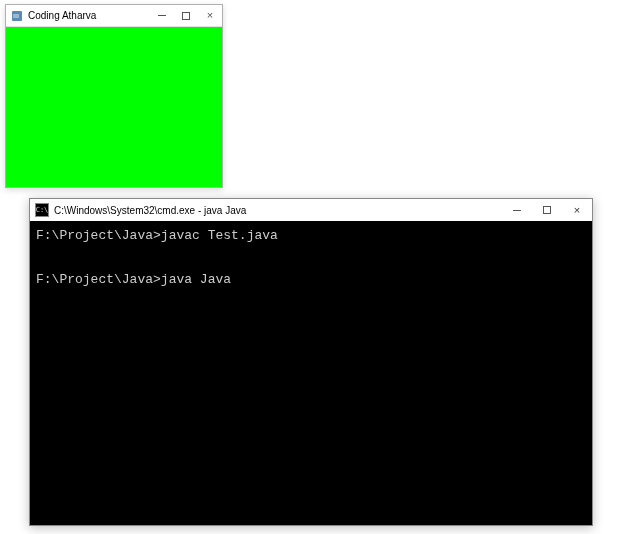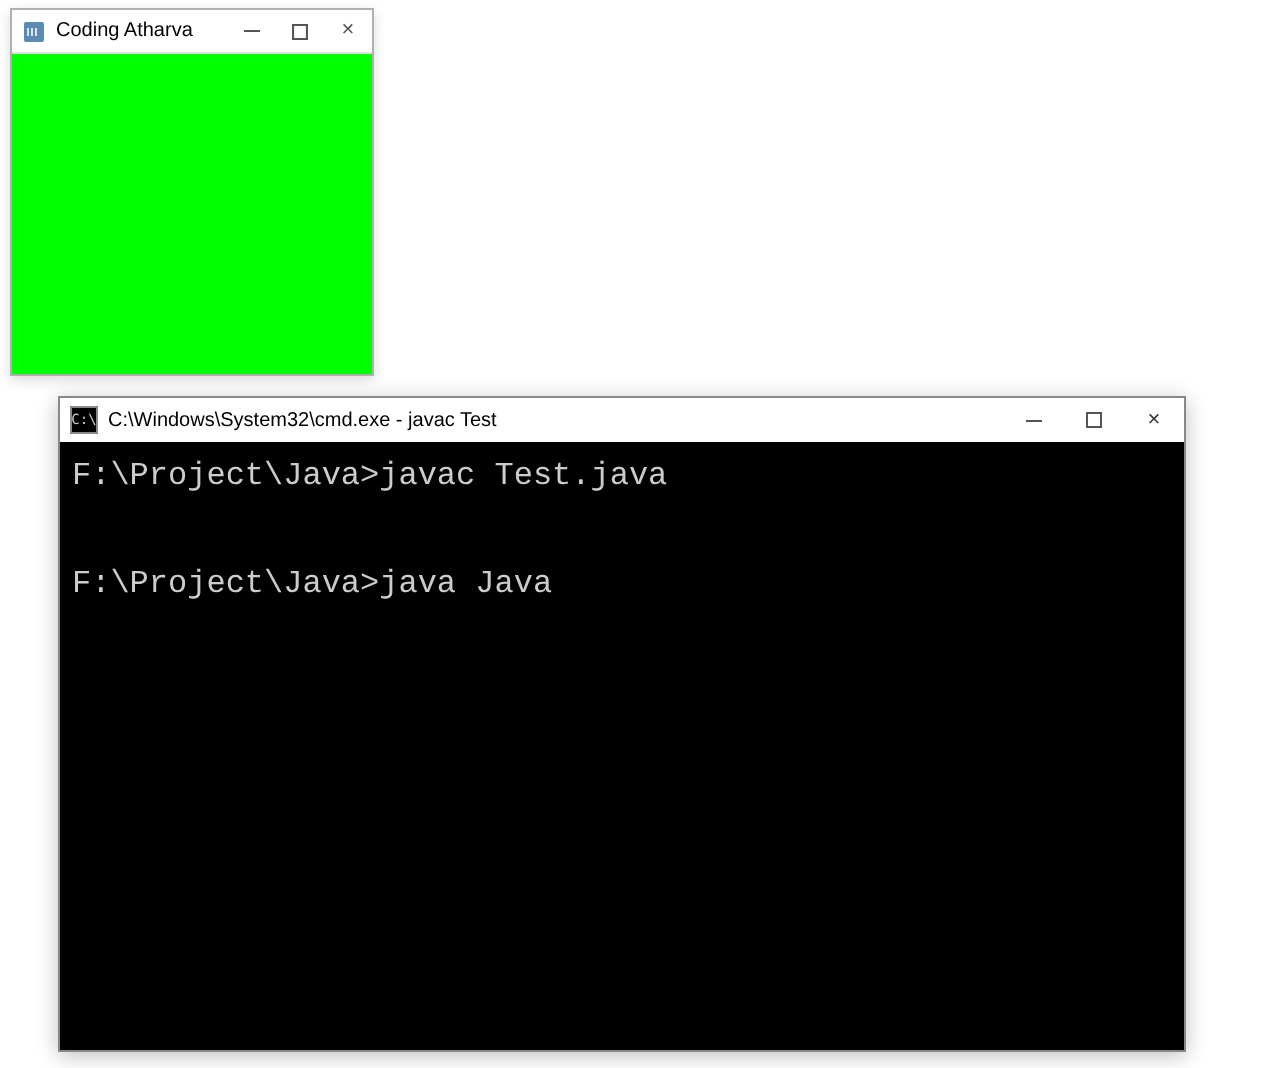--- a/index.html
+++ b/index.html
@@ -13,21 +13,21 @@
       background: #ffffff;
       font-family: "Segoe UI", Tahoma, sans-serif;
       position: relative;
       overflow: hidden;
     }
     
     .java-window {
       position: absolute;
       left: 5px;
       top: 4px;
-      width: 182px;
+      width: 218px;
       height: 184px;
       background: #ffffff;
       border: 1px solid #b0b0b0;
       box-shadow: 0 2px 6px rgba(0,0,0,0.15);
     }
     .java-titlebar {
       height: 22px;
       background: #ffffff;
       display: flex;
       align-items: center;
@@ -125,21 +125,21 @@
     }
     .cmd-content {
       position: absolute;
       top: 22px;
       left: 0;
       right: 0;
       bottom: 0;
       background: #000000;
       color: #cccccc;
       font-family: Consolas, "Courier New", monospace;
-      font-size: 16px;
+      font-size: 13px;
       padding: 4px 6px;
       line-height: 1.7;
       overflow: hidden;
     }
     .cmd-line {
       white-space: pre;
     }
     .prompt {
       color: #cccccc;
     }
@@ -184,21 +184,21 @@
           <span class="close-x">×</span>
         </div>
     </div>
   </div>
   <div class="java-content"></div>
 </div>
 
 <div class="cmd-window">
   <div class="cmd-titlebar">
     <span class="cmd-icon">C:\</span>
-    <span class="cmd-title">C:\Windows\System32\cmd.exe - javac  Test</span>
+    <span class="cmd-title">C:\Windows\System32\cmd.exe - java  Java</span>
     <div class="cmd-controls">
       <div class="cmd-ctrl">
           <div class="minimize-line"></div>
         </div>
       <div class="cmd-ctrl">
           <div class="maximize-box"></div>
         </div>
       <div class="cmd-ctrl close">
           <span class="close-x">×</span>
         </div>

